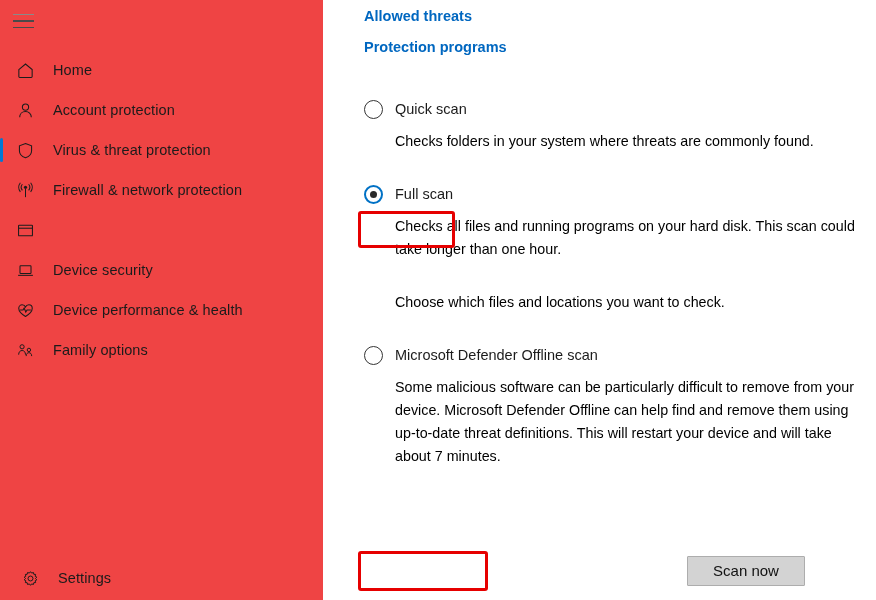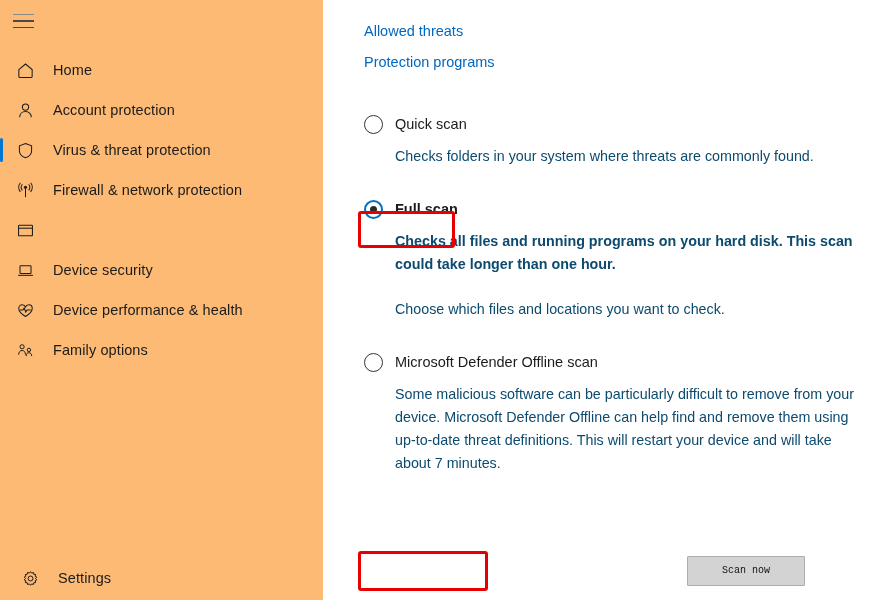--- a/index.html
+++ b/index.html
@@ -18,21 +18,21 @@
     display: flex;
     width: 876px;
     height: 600px;
     position: relative;
   }
 
   
   .sidebar {
     width: 323px;
     height: 600px;
-    background: #fdba74;
+    background: #ef4444;
     position: relative;
     flex: 0 0 323px;
     display: flex;
     flex-direction: column;
   }
   .hamburger {
     width: 40px;
     height: 34px;
     margin: 4px 0 0 8px;
     display: flex;
@@ -108,22 +108,23 @@
 
   
   .main {
     flex: 1 1 auto;
     height: 600px;
     background: #ffffff;
     position: relative;
     overflow: hidden;
   }
   .links {
-    padding-top: 21px;
+    padding-top: 6px;
     padding-left: 41px;
+    font-weight: bold;
   }
   .link {
     display: block;
     color: #0067c0;
     font-size: 14.5px;
     text-decoration: none;
     line-height: 21px;
     margin-bottom: 10px;
     width: fit-content;
     cursor: pointer;
@@ -167,26 +168,26 @@
   .option-label {
     margin-left: 12px;
     font-size: 14.5px;
     color: #1b1b1b;
     white-space: nowrap;
   }
   .option-desc {
     margin-left: 31px;
     margin-top: 6px;
     font-size: 14.3px;
-    color: #0c4a6e;
+    color: #000000;
     line-height: 23px;
     max-width: 478px;
   }
   .opt-gap-1 { margin-bottom: 26px; }
-  .opt-gap-2 { margin-bottom: 22px; font-weight: bold; }
+  .opt-gap-2 { margin-bottom: 30px; }
   .opt-gap-3 { margin-bottom: 26px; }
 
   
   .redbox {
     position: absolute;
     border: 3px solid #e60000;
     border-radius: 3px;
     pointer-events: none;
     box-sizing: border-box;
   }
@@ -207,22 +208,22 @@
     position: absolute;
     left: 364px;
     top: 556px;
   }
   .scan-btn {
     width: 118px;
     height: 30px;
     background: #d3d3d3;
     border: 1px solid #adadad;
     border-radius: 1px;
-    font-family: Liberation Mono, monospace;
-    font-size: 10px;
+    font-family: Liberation Sans, sans-serif;
+    font-size: 15px;
     color: #111111;
     cursor: pointer;
     padding: 0;
     line-height: 28px;
   }
 </style>
 </head>
 <body>
 
 <div id="app">

